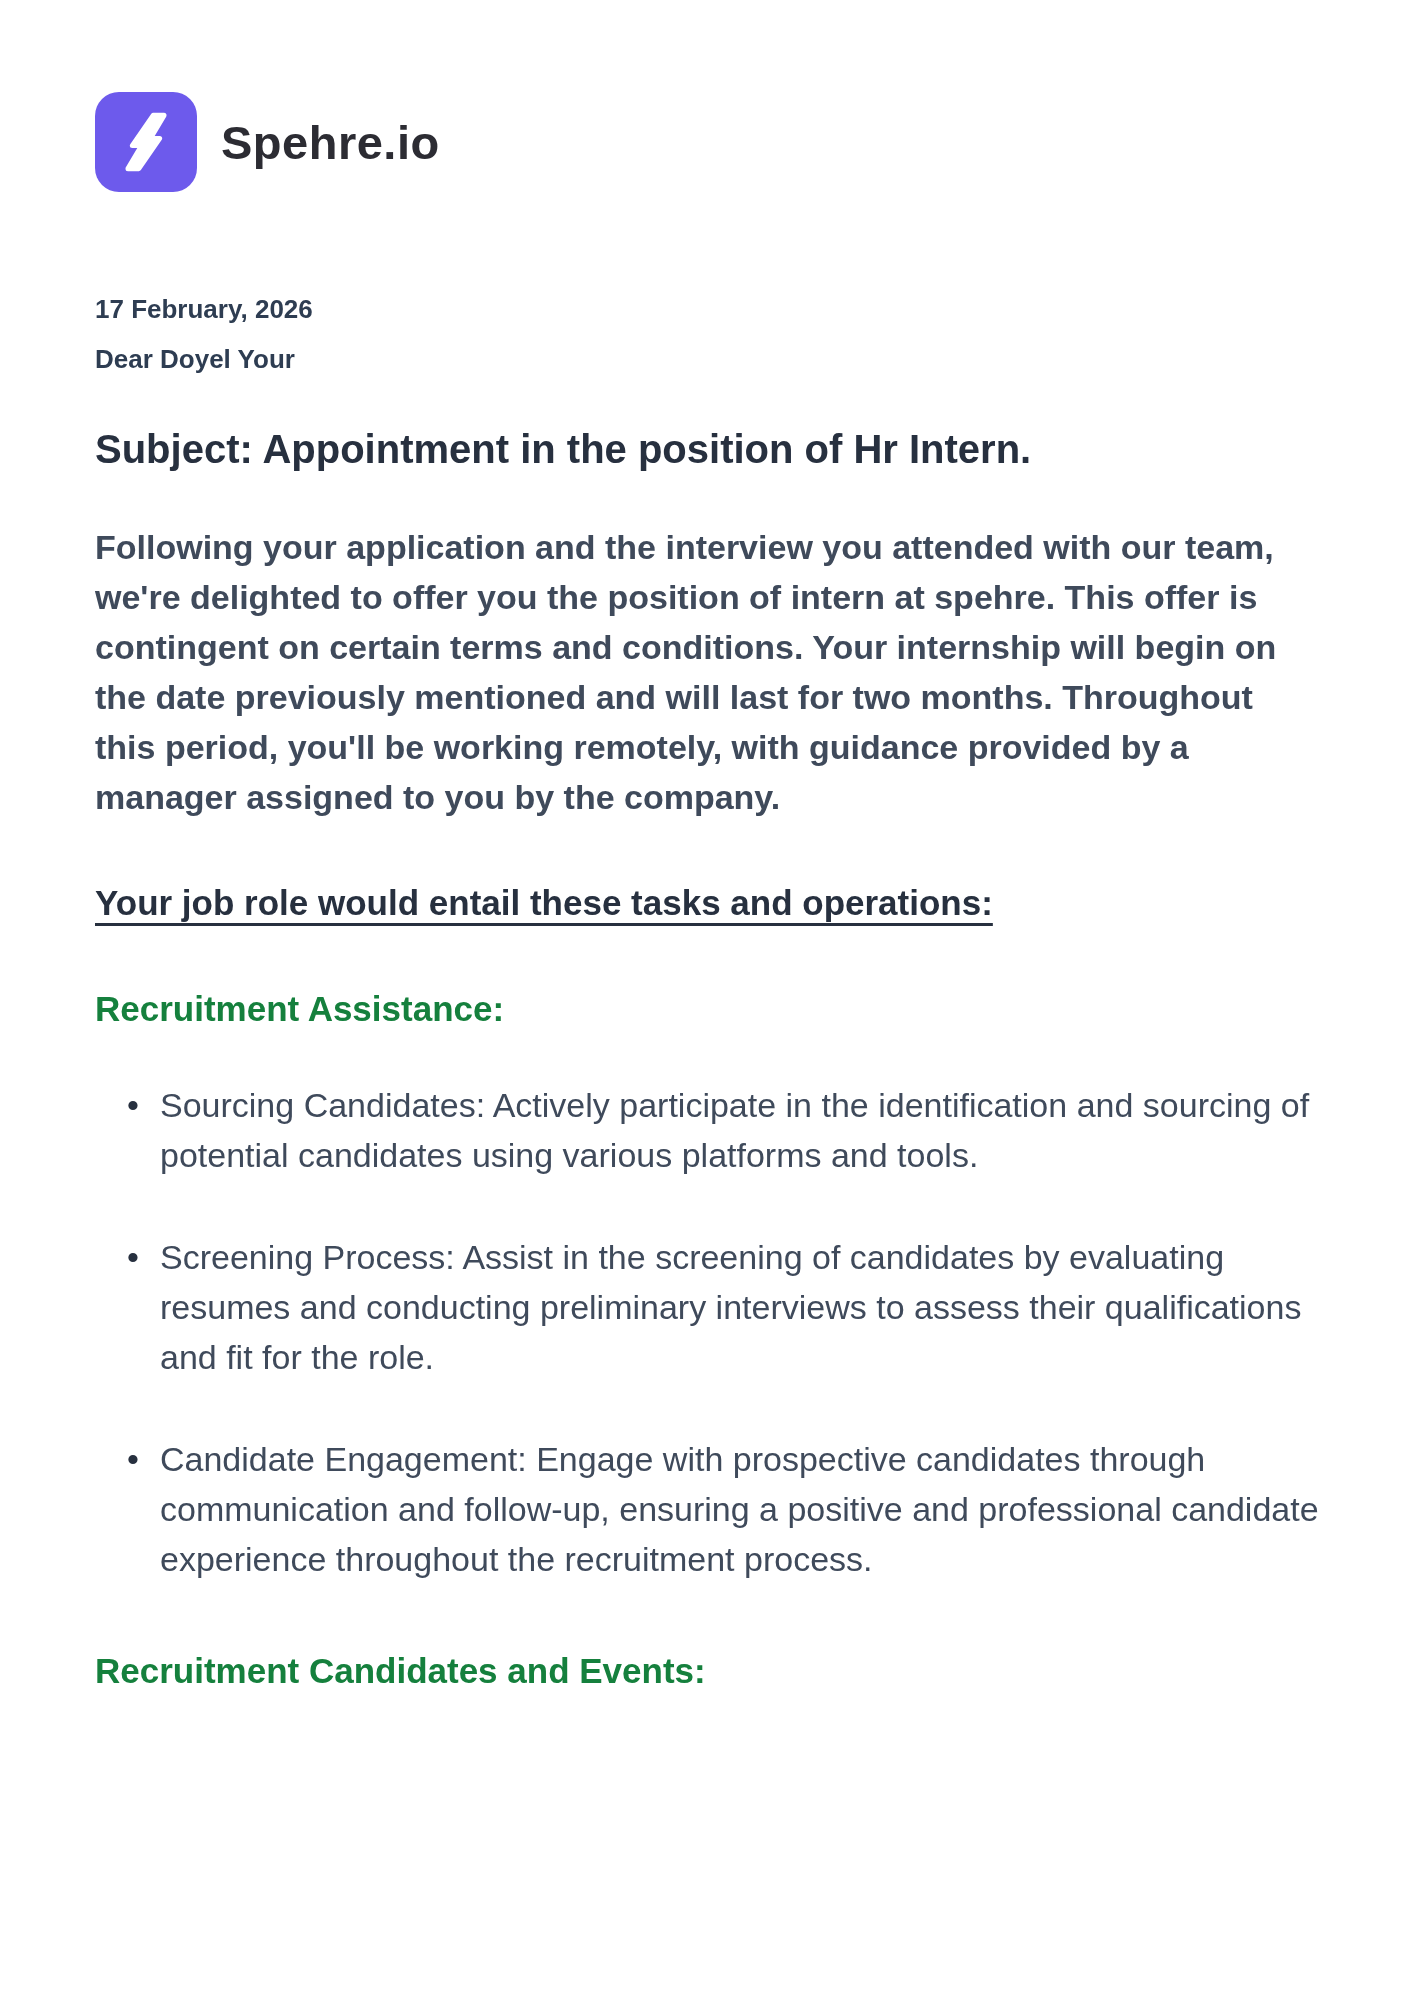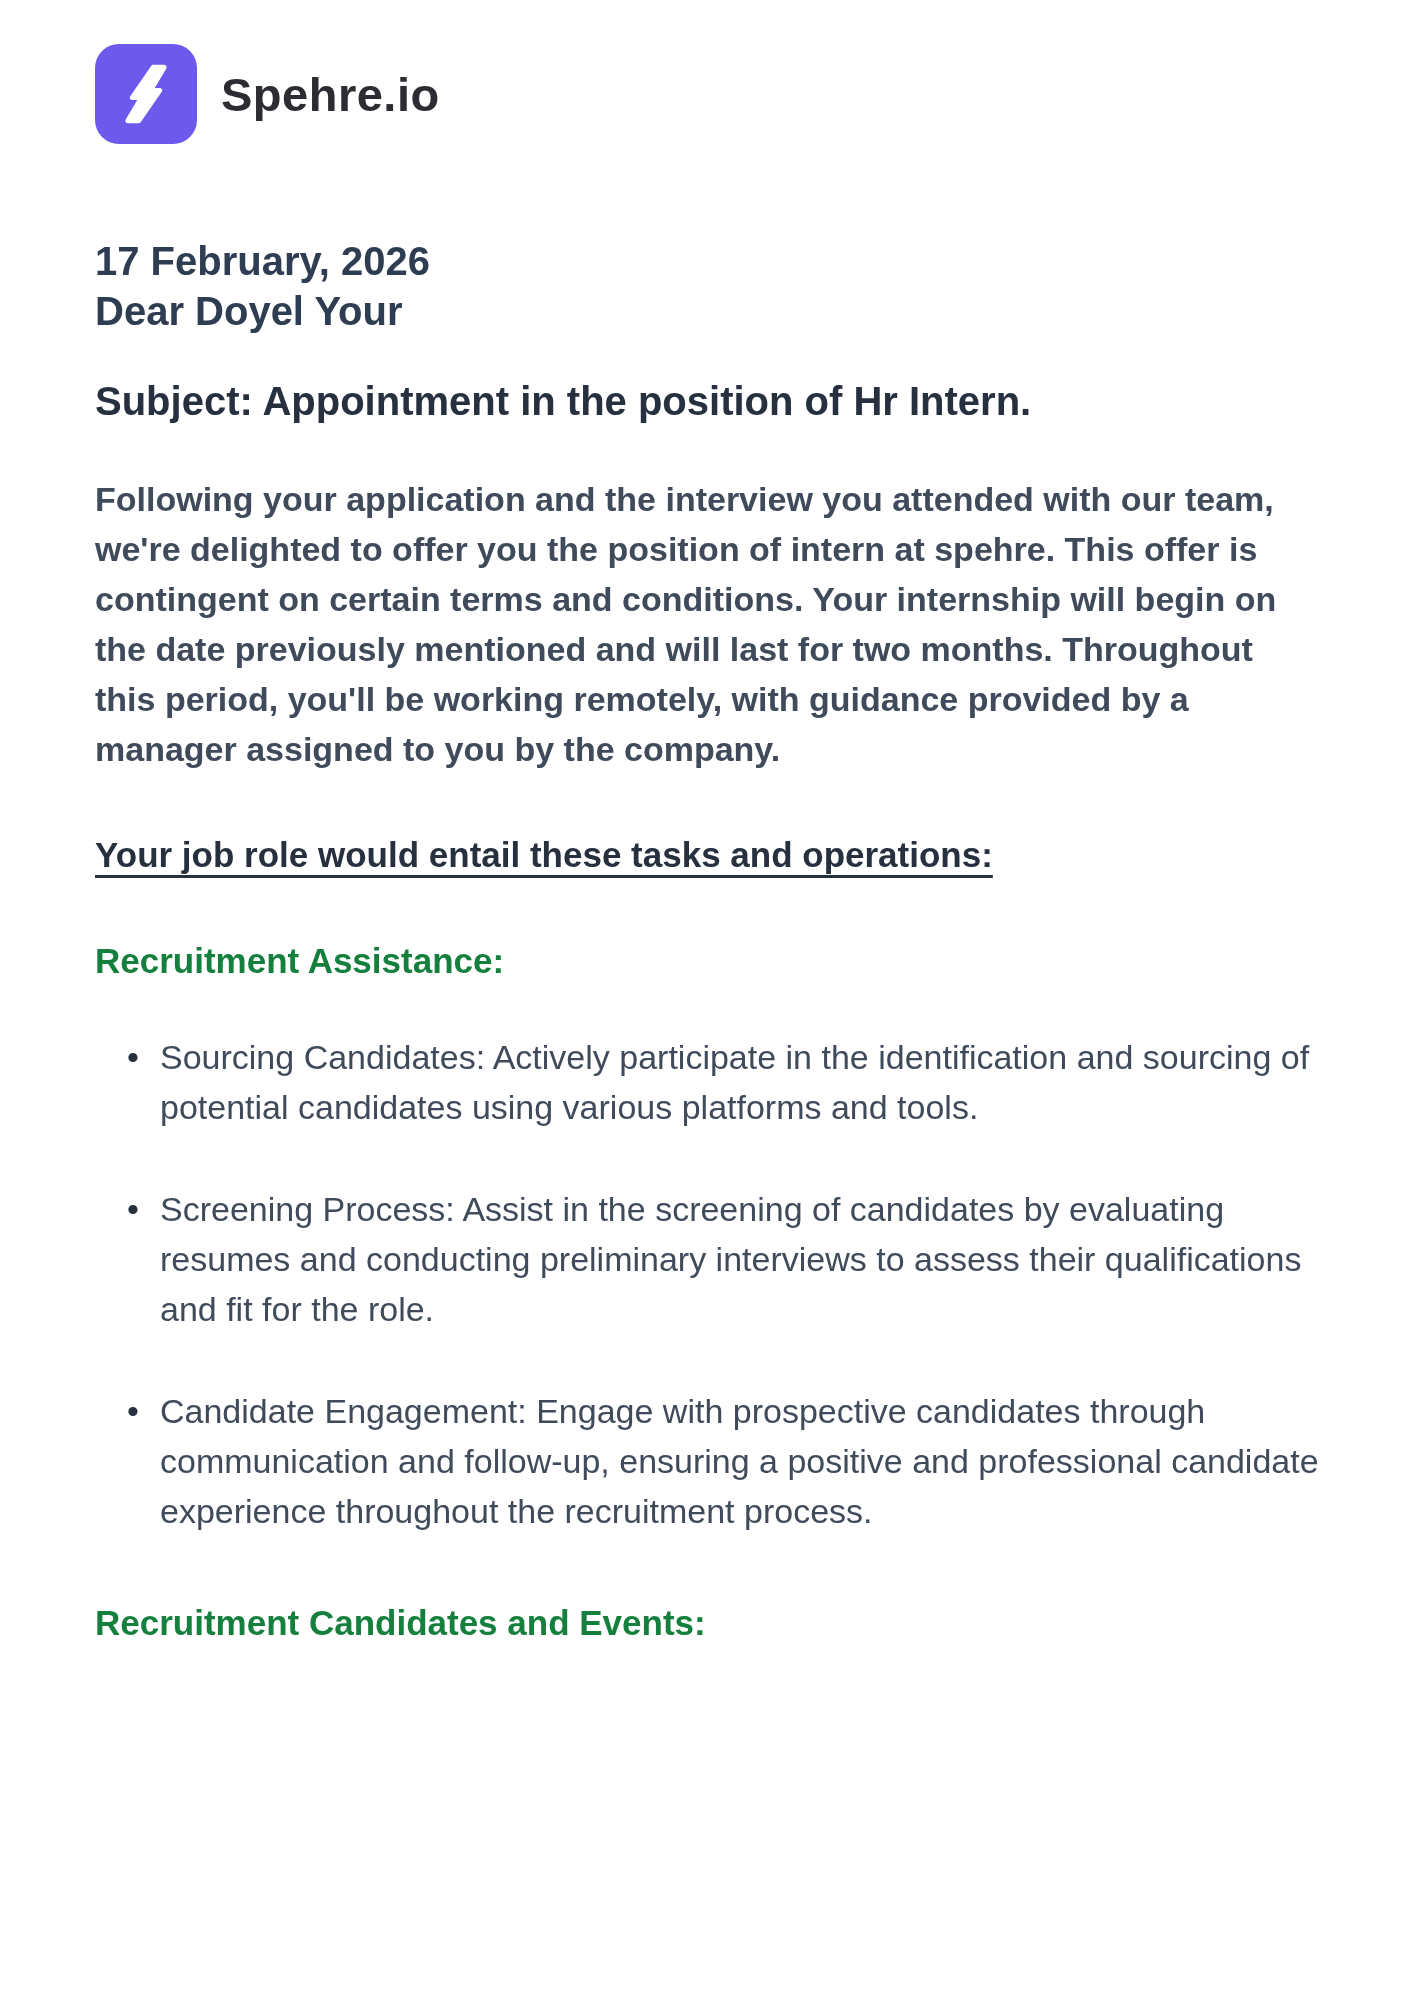--- a/index.html
+++ b/index.html
@@ -7,21 +7,21 @@
   body {
     width: 1414px;
     height: 2000px;
     font-family: "Liberation Sans", sans-serif;
     color: #3F4A5B;
     overflow: hidden;
   }
   .page {
     width: 1414px;
     height: 2000px;
-    padding: 44px 95px 0 95px;
+    padding: 92px 95px 0 95px;
     background: #ffffff;
   }
 
   
   .logo-row {
     display: flex;
     align-items: center;
     gap: 24px;
     margin-bottom: 92px;
   }
@@ -38,21 +38,21 @@
   .logo-badge svg { width: 72px; height: 72px; display: block; }
   .brand-name {
     font-size: 47px;
     font-weight: 700;
     color: #2C2C33;
     letter-spacing: 0.5px;
   }
 
   
   .date-line, .greeting {
-    font-size: 40px;
+    font-size: 26px;
     line-height: 50px;
     font-weight: 700;
     color: #2E3D52;
   }
   .subject {
     margin-top: 40px;
     font-size: 40px;
     line-height: 50px;
     font-weight: 700;
     color: #27303F;

